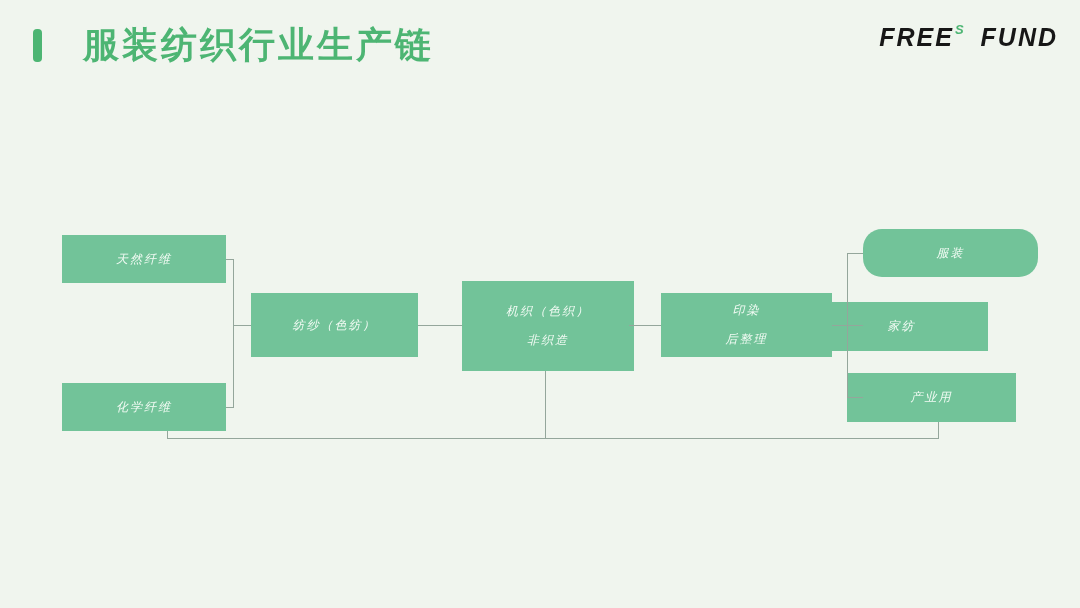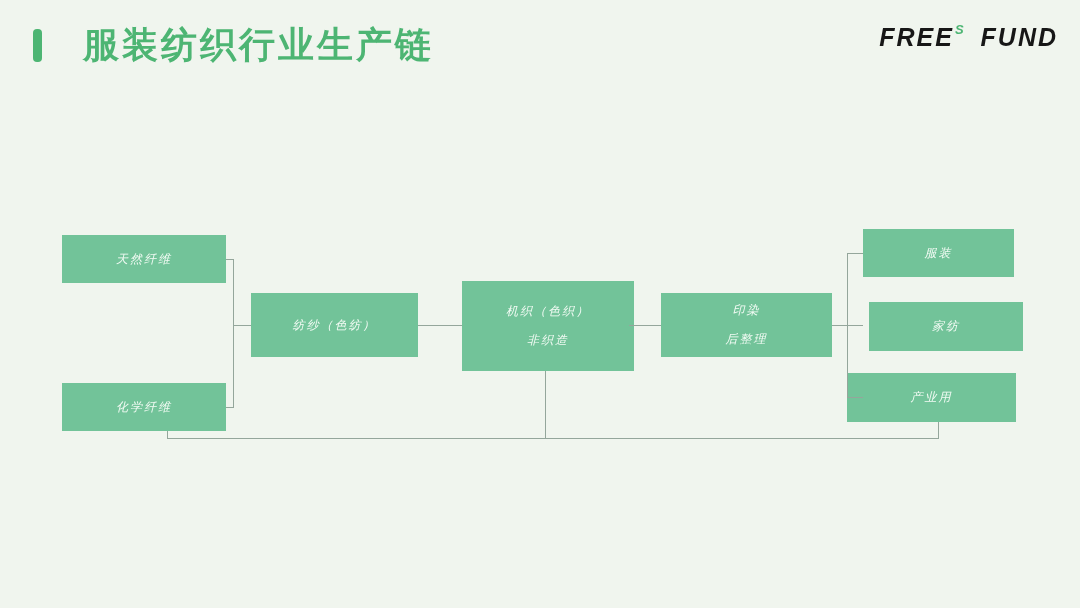--- a/index.html
+++ b/index.html
@@ -60,22 +60,22 @@
     letter-spacing:2px;
     text-align:center;
   }
   .node .ln{line-height:29px;white-space:nowrap;}
 
   .n-natural   {left:62px;  top:235px; width:164px; height:48px;}
   .n-chemical  {left:62px;  top:383px; width:164px; height:48px;}
   .n-spinning  {left:251px; top:293px; width:167px; height:64px;}
   .n-fabric    {left:462px; top:281px; width:172px; height:90px;}
   .n-dyeing    {left:661px; top:293px; width:171px; height:64px;}
-  .n-clothing  {left:863px; top:229px; width:151px; height:48px;}
-  .n-home      {left:869px; top:302px; width:154px; height:49px;}
+  .n-clothing  {left:863px; top:229px; width:175px; height:48px;border-radius:19px;}
+  .n-home      {left:815px; top:302px; width:173px; height:49px;}
   .n-industrial{left:847px; top:373px; width:169px; height:49px;}
 
   
   .line{position:absolute;background:#94a69b;}
   .lh{height:1px;}
   .lv{width:1px;}
 
   .c-stub-natural   {left:226px; top:259px; width:7px;}
   .c-vline-left     {left:233px; top:259px; height:149px;}
   .c-stub-chemical  {left:226px; top:407px; width:7px;}

